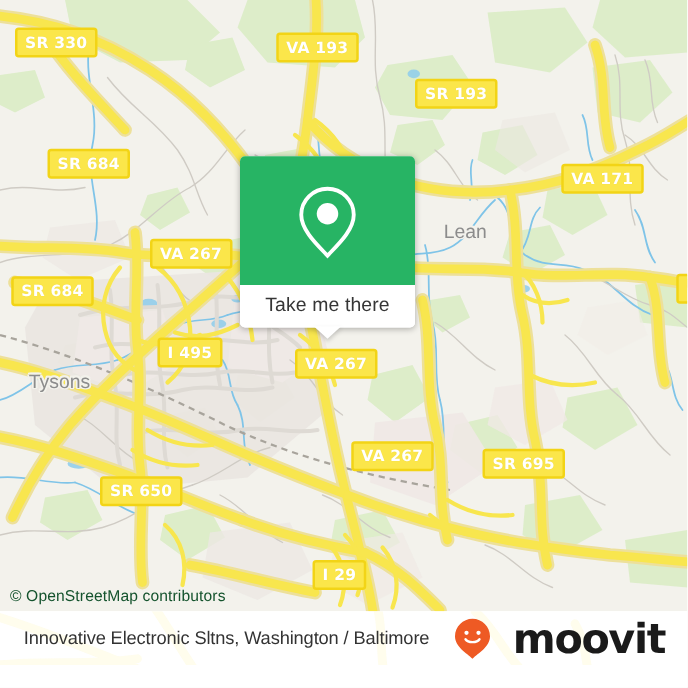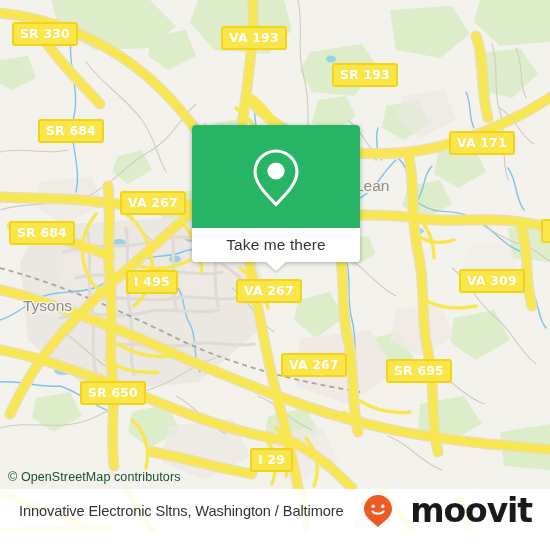--- a/index.html
+++ b/index.html
@@ -91,21 +91,21 @@
     letter-spacing: -1.1px;
     line-height: 1;
     font-family: "DejaVu Sans", sans-serif;
   }
 
   
   #info-card {
     position: absolute;
     left: 192px;
     top: 125px;
-    width: 168px;
+    width: 140px;
     z-index: 30;
     border-radius: 4px;
     box-shadow: 0 1px 5px rgba(0,0,0,0.30);
     background: #ffffff;
   }
   #card-green {
     height: 103px;
     border-radius: 4px 4px 0 0;
     display: flex;
     align-items: center;
@@ -381,21 +381,20 @@
     <div class="shield" style="left:12px; top:22px;">SR 330</div>
     <div class="shield" style="left:221px; top:26px;">VA 193</div>
     <div class="shield" style="left:332px; top:63px;">SR 193</div>
     <div class="shield" style="left:38px; top:119px;">SR 684</div>
     <div class="shield" style="left:449px; top:131px;">VA 171</div>
     <div class="shield" style="left:120px; top:191px;">VA 267</div>
     <div class="shield" style="left:9px; top:221px;">SR 684</div>
     <div class="shield" style="left:541px; top:219px;">S</div>
     <div class="shield" style="left:126px; top:270px;">I 495</div>
     <div class="shield" style="left:236px; top:279px;">VA 267</div>
-    <div class="shield" style="left:459px; top:269px;">VA 309</div>
     <div class="shield" style="left:281px; top:353px;">VA 267</div>
     <div class="shield" style="left:386px; top:359px;">SR 695</div>
     <div class="shield" style="left:80px; top:381px;">SR 650</div>
     <div class="shield" style="left:250px; top:448px;">I 29</div>
 
     <div id="info-card">
       <div id="card-green" style="background:#27b464;">
         <svg width="52" height="62" viewBox="0 0 52 62">
           <path d="M26 5 C14.5 5, 5 14.3, 5 25.8 C5 38.5, 18.5 50.5, 26 58.5
                    C33.5 50.5, 47 38.5, 47 25.8 C47 14.3, 37.5 5, 26 5 Z" fill="none" stroke="#ffffff" stroke-width="3.1"></path>

